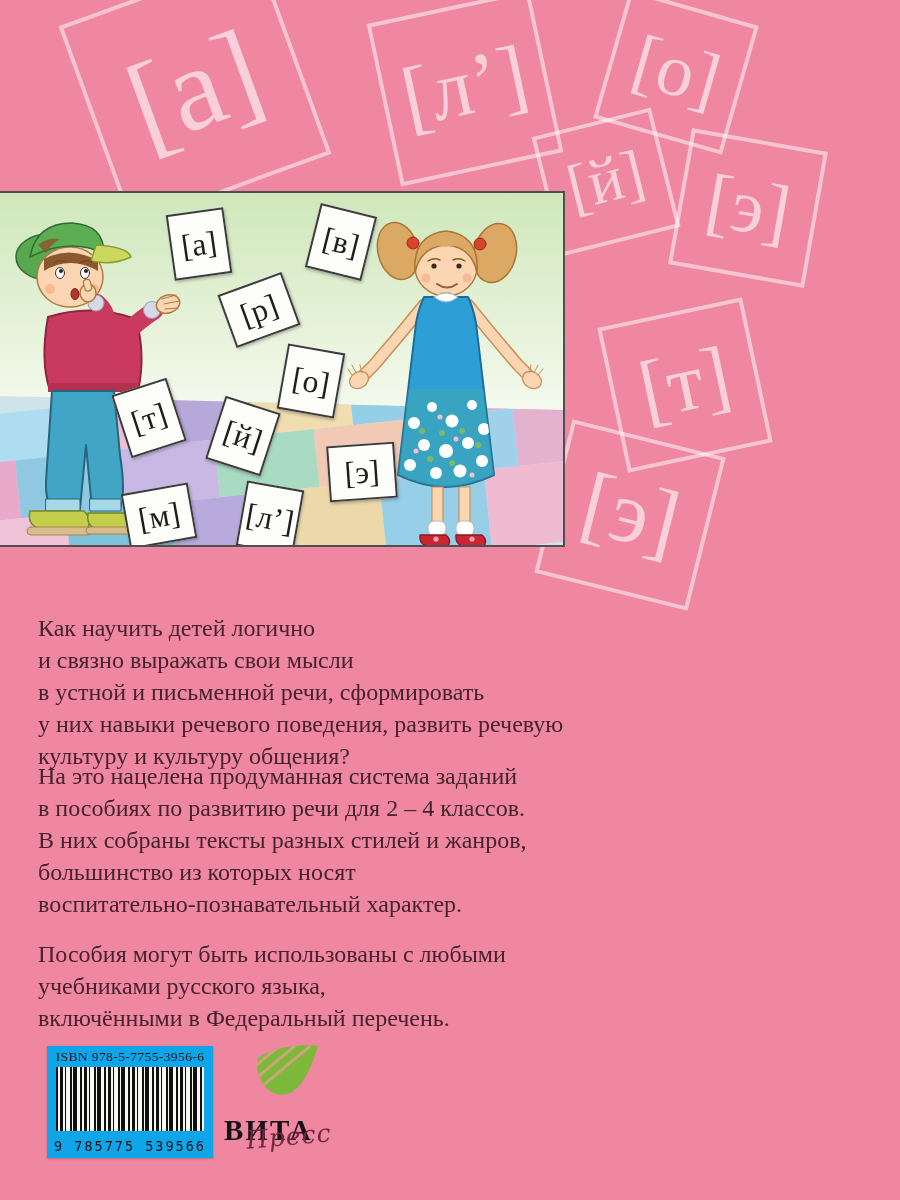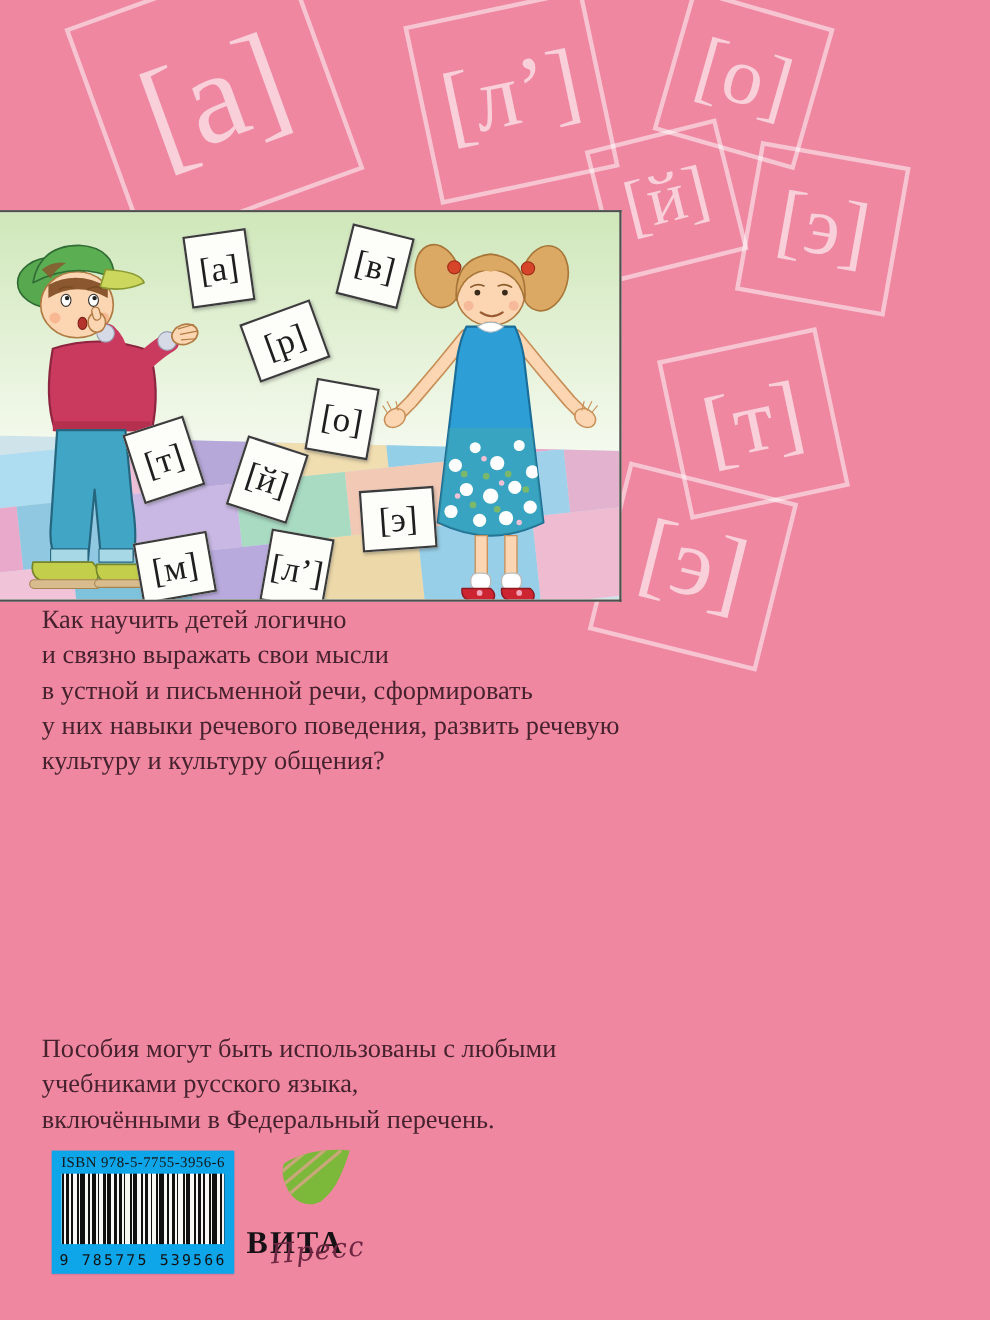--- a/index.html
+++ b/index.html
@@ -49,21 +49,21 @@
   .c7{left:362px;top:279px;transform:translate(-50%,-50%) rotate(-4deg);}
   .c8{left:159px;top:323px;transform:translate(-50%,-50%) rotate(-10deg);}
   .c9{left:270px;top:325px;transform:translate(-50%,-50%) rotate(10deg);}
 
   
   .blurb{
     position:absolute;left:38px;width:560px;
     color:#46222e;font-size:24px;line-height:32px;
     white-space:pre-line;z-index:4;
   }
-  .p1{top:548px;}
+  .p1{top:612px;}
   .p2{top:760px;}
   .p3{top:938px;}
 
   
   .isbn-box{
     position:absolute;left:47px;top:1046px;width:166px;height:112px;
     background:#0ea5e9;z-index:4;display:flex;flex-direction:column;align-items:center;
     box-shadow:0 1px 2px rgba(90,20,40,.3);
   }
   .isbn-label{
@@ -290,20 +290,25 @@
     <div class="card c9">
         <span>[л’]</span>
       </div>
   </div>
 
   <div class="blurb p1">Как научить детей логично
 и связно выражать свои мысли
 в устной и письменной речи, сформировать
 у них навыки речевого поведения, развить речевую
 культуру и культуру общения?</div>
+  <div class="blurb p2">На это нацелена продуманная система заданий
+в пособиях по развитию речи для 2 – 4 классов.
+В них собраны тексты разных стилей и жанров,
+большинство из которых носят
+воспитательно-познавательный характер.</div>
   <div class="blurb p3">Пособия могут быть использованы с любыми
 учебниками русского языка,
 включёнными в Федеральный перечень.</div>
 
   <div class="isbn-box">
     <div class="isbn-label">ISBN 978-5-7755-3956-6</div>
     <div class="barcode"></div>
     <div class="isbn-digits">9 785775 539566</div>
   </div>
 

